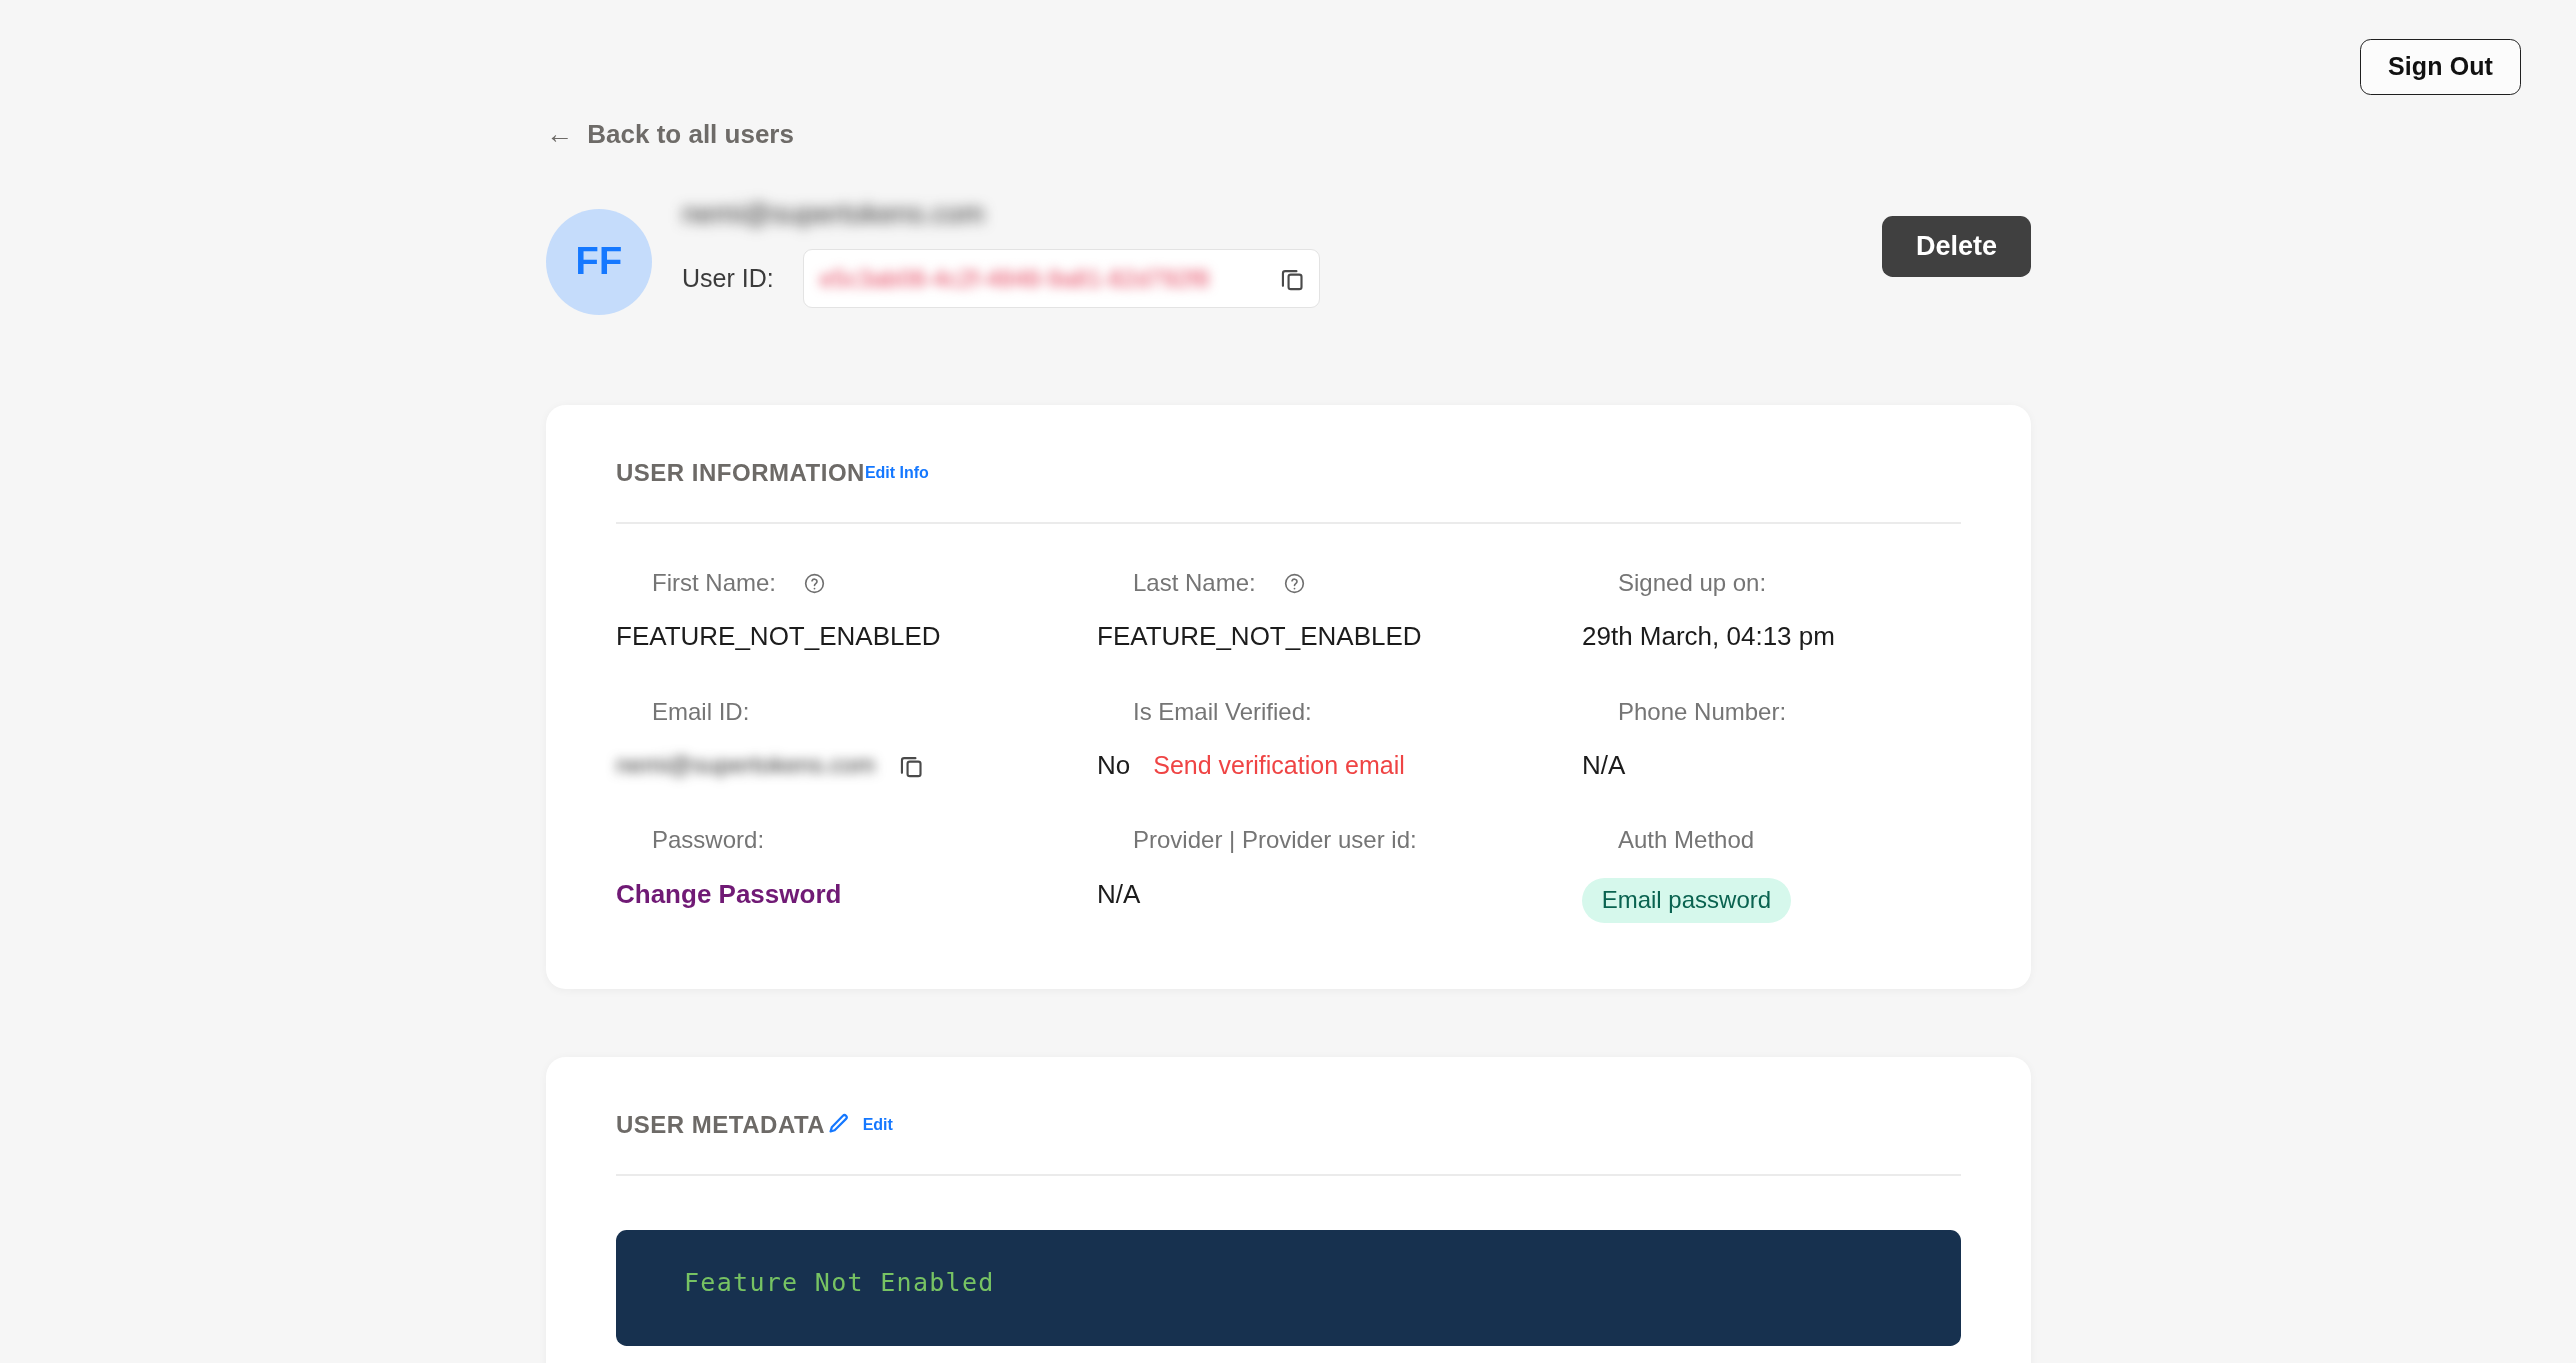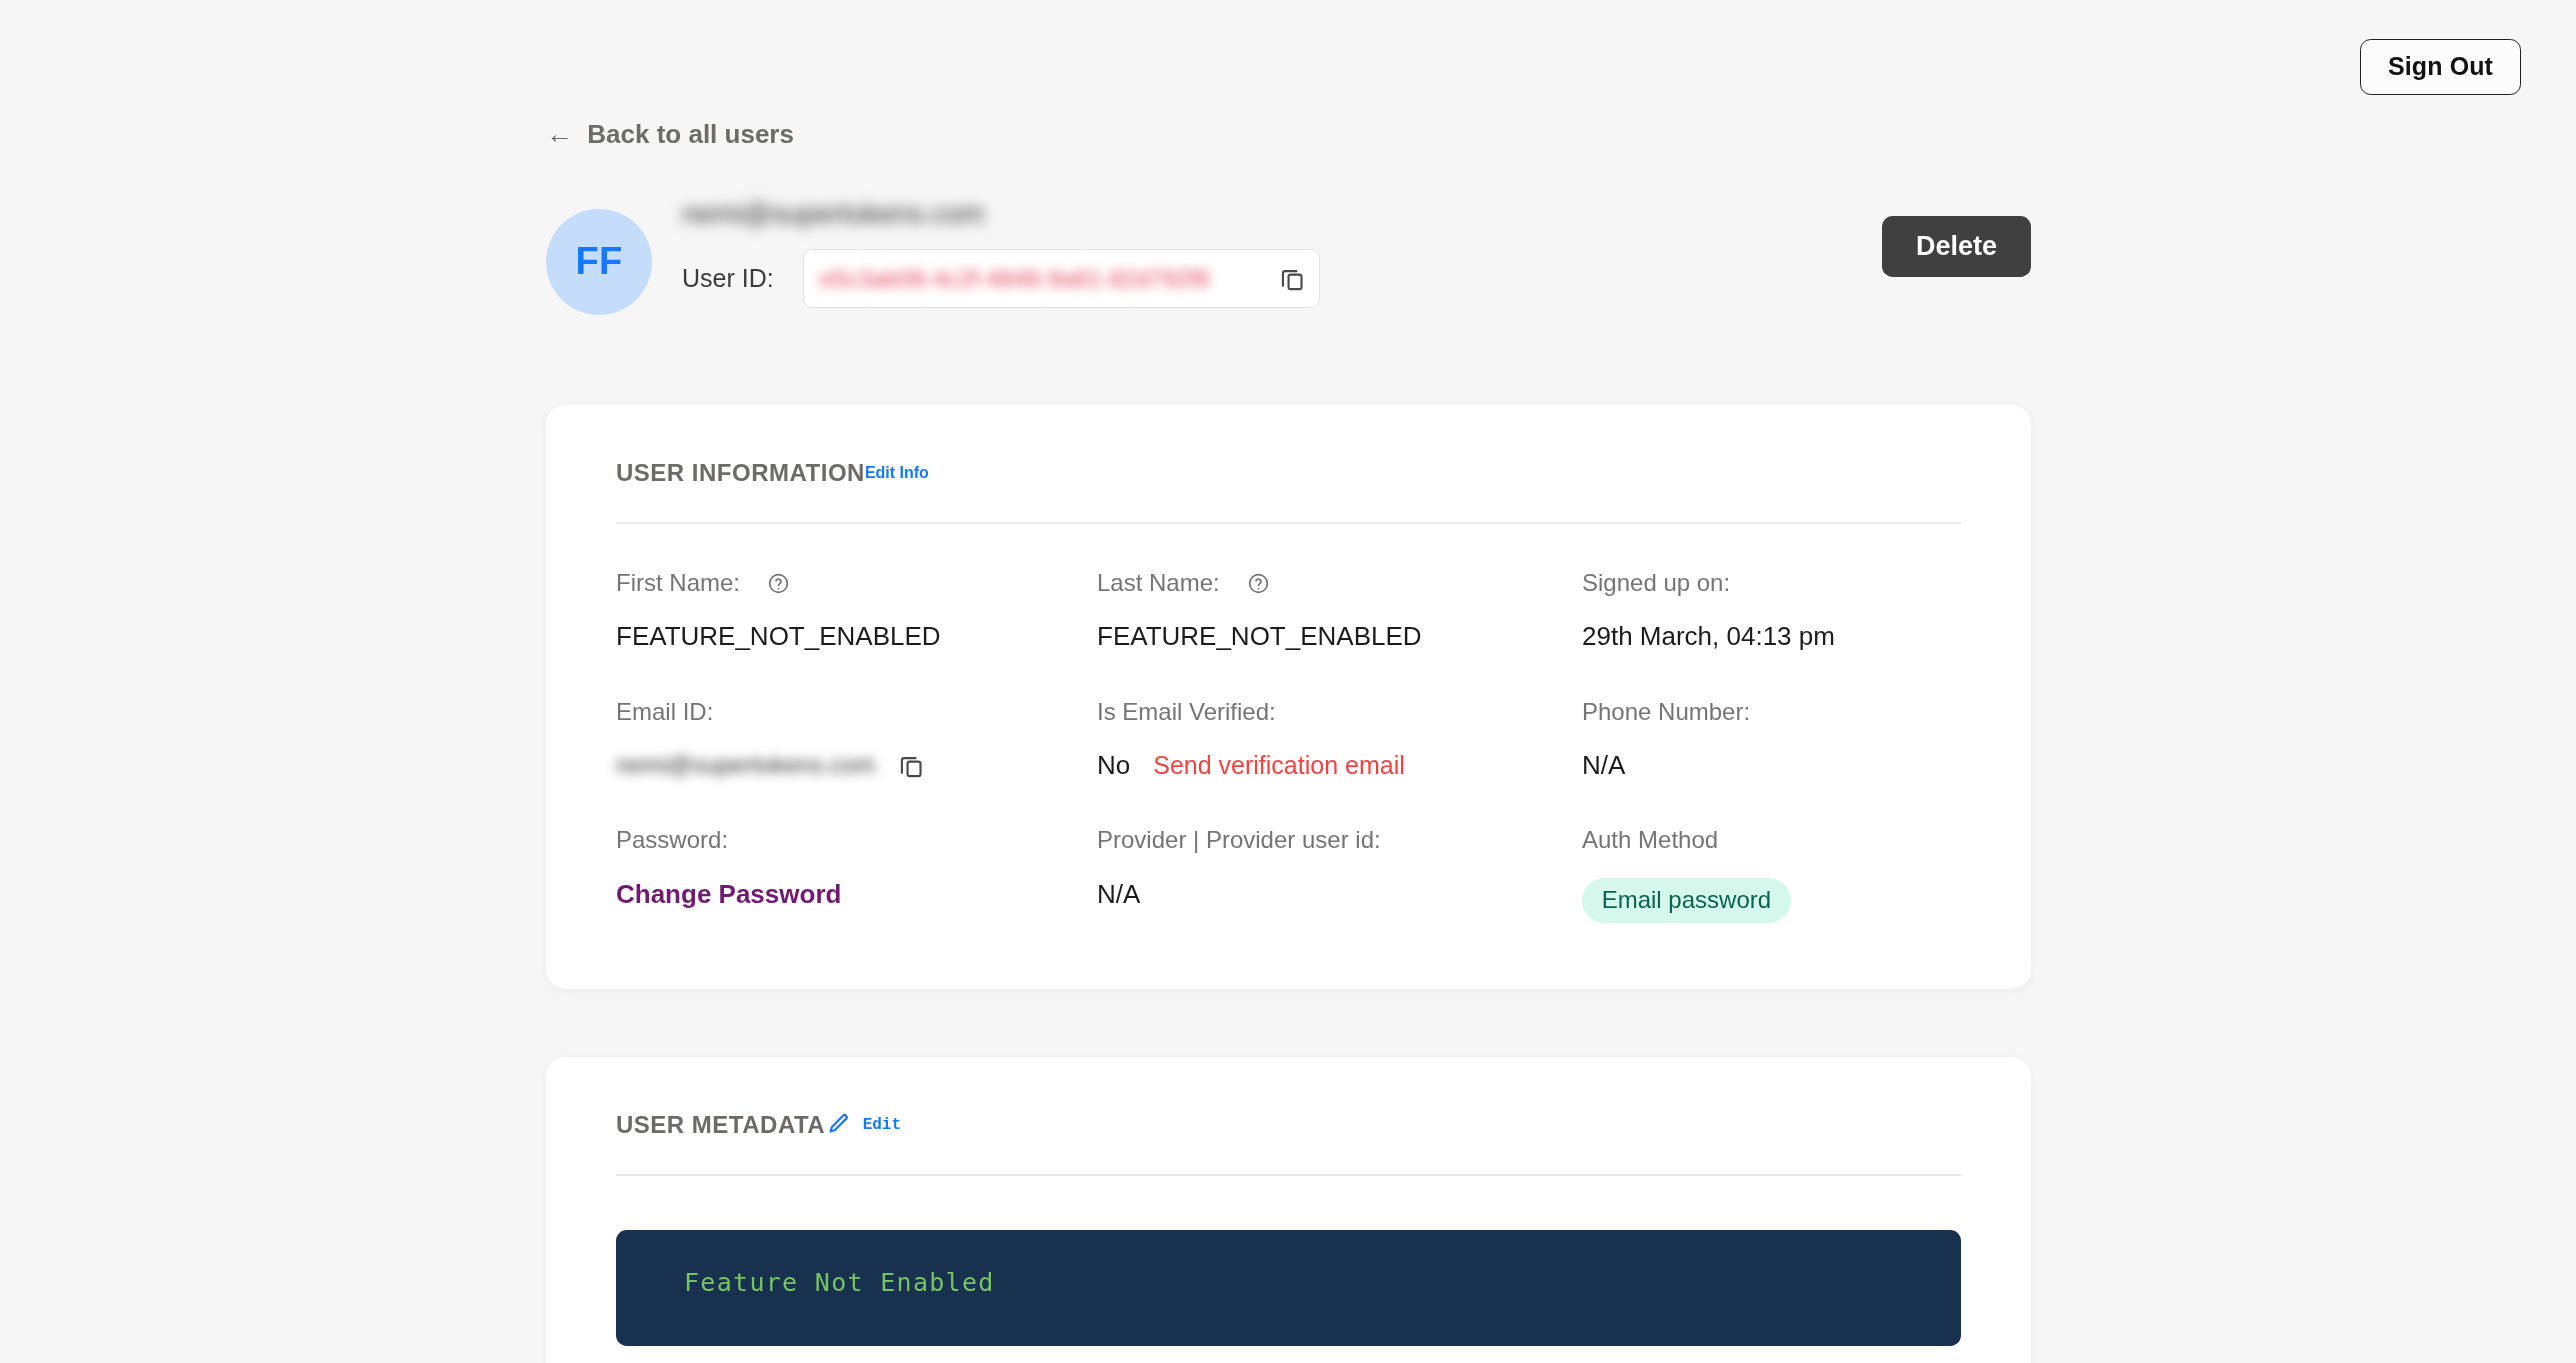--- a/index.html
+++ b/index.html
@@ -186,21 +186,20 @@
     font-size: 16px;
     font-weight: 700;
     color: #1578ff;
     cursor: pointer;
   }
   .edit-wrap {
     display: flex;
     align-items: center;
     gap: 12.5px;
     cursor: pointer;
-    font-family: Liberation Mono, monospace;
   }
   .pencil-icon { width: 25px; height: 25px; }
   .pencil-icon svg { display: block; width: 100%; height: 100%; }
 
   .divider {
     height: 1.8px;
     background: #ebebeb;
     width: 100%;
   }
 
@@ -212,20 +211,21 @@
   }
   .field { padding-top: 45px; }
   .field-label {
     display: flex;
     align-items: center;
     gap: 27px;
     font-size: 24px;
     color: #757575;
     line-height: 1.2;
     white-space: nowrap;
+    margin-left: 36px;
   }
   .field-value {
     margin-top: 23px;
     font-size: 26px;
     color: #1c1c1c;
     line-height: 1.2;
     display: flex;
     align-items: center;
     gap: 23px;
     min-height: 32px;

